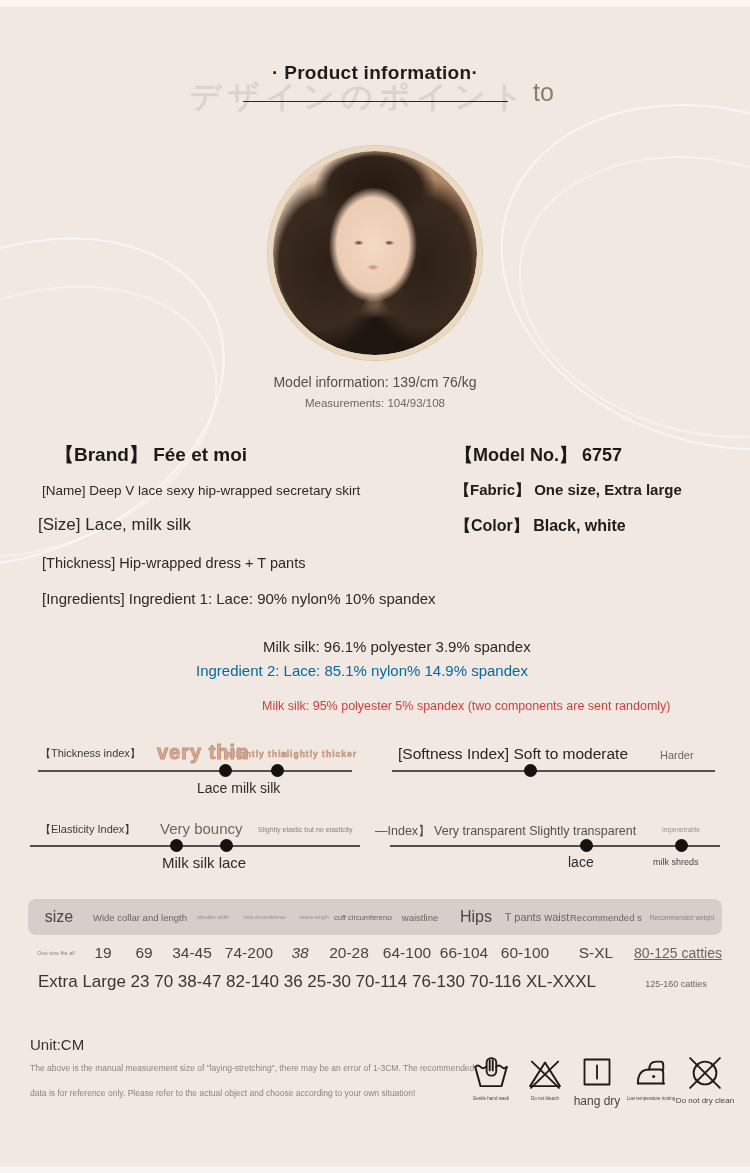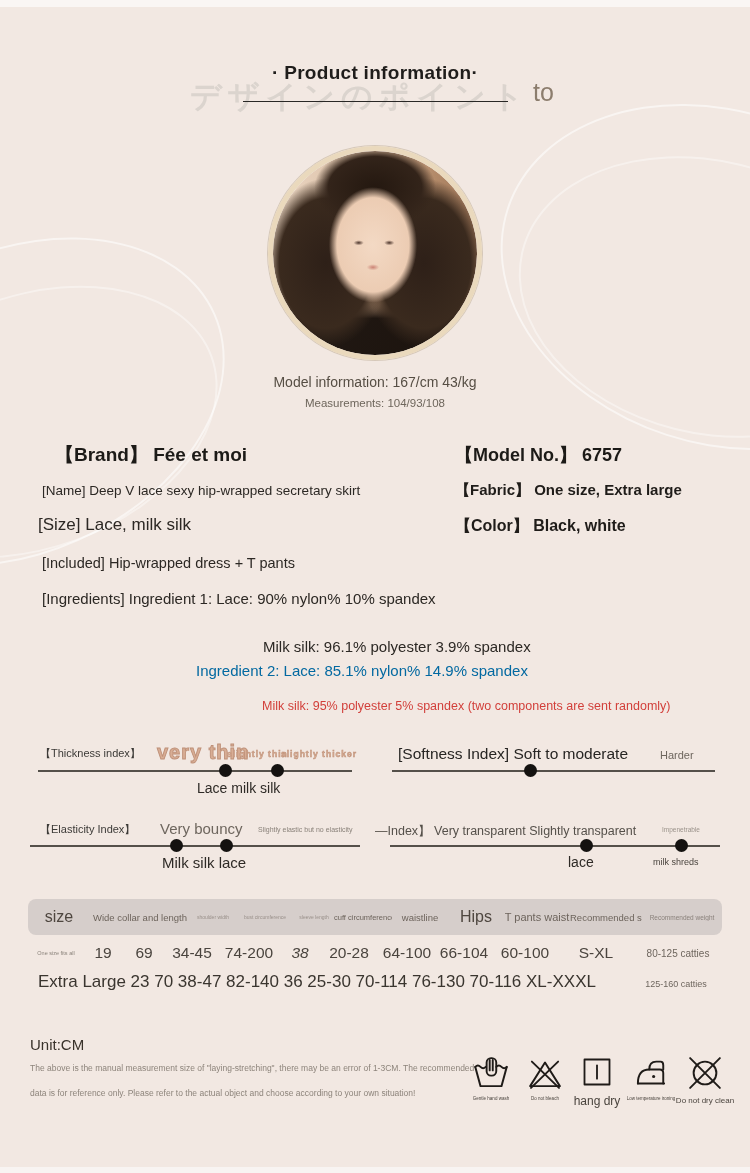--- a/index.html
+++ b/index.html
@@ -84,21 +84,21 @@
   .th6{width:56px;font-size:9.5px;}
   .th7{width:56px;font-size:16px;color:#4e463f;}
   .th8{width:66px;font-size:11px;}
   .th9{width:72px;font-size:9.5px;}
   .th10{width:80px;font-size:6.5px;color:#8a817b;}
   .tbl-row1{left:28px;top:944px;width:694px;display:flex;align-items:center;}
   .td{text-align:center;color:#4a443e;font-size:15.5px;}
   .td-label{width:56px;font-size:5.5px;color:#8a827a;}
   .tdw1{width:38px;}.tdw2{width:44px;}.tdw3{width:52px;}.tdw4{width:62px;}.tdw5{width:40px;font-style:italic;}
   .tdw6{width:58px;}.tdw7{width:58px;}.tdw8{width:56px;}.tdw9{width:66px;}.tdw10{width:76px;}
-  .td-weight{width:88px;font-size:10px;color:#6e665e;}
+  .td-weight{width:88px;font-size:14px;color:#6e665e;text-decoration:underline;}
   .tbl-row2{left:38px;top:972px;font-size:17px;color:#3a352f;}
   .tbl-row2-weight{left:634px;top:979px;width:84px;text-align:center;font-size:9px;color:#6e665e;}
 
   .unit{left:30px;top:1036px;font-size:15px;color:#39322a;}
   .disc{font-size:8.5px;color:#8d847b;}
   .disc1{left:30px;top:1063px;}
   .disc2{left:30px;top:1088px;}
 
   .care{position:absolute;top:1052px;width:60px;text-align:center;}
   .care svg{display:block;margin:0 auto;}
@@ -119,30 +119,30 @@
   <div class="swirl s4"></div>
 
   <div class="abs watermark">デザインのポイント</div>
   <div class="abs title">· Product information·</div>
   <div class="abs title-underline"></div>
   <div class="abs side-to">to</div>
 
   <div class="abs photo-ring">
     <div class="photo"></div>
   </div>
-  <div class="abs model-line1">Model information: 167/cm 43/kg</div>
+  <div class="abs model-line1">Model information: 139/cm 76/kg</div>
   <div class="abs model-line2">Measurements: 104/93/108</div>
 
   <div class="abs d-brand">【Brand】 Fée et moi</div>
   <div class="abs d-modelno">【Model No.】 6757</div>
   <div class="abs d-name">[Name] Deep V lace sexy hip-wrapped secretary skirt</div>
   <div class="abs d-fabric">【Fabric】  One size, Extra large</div>
   <div class="abs d-size">[Size] Lace, milk silk</div>
   <div class="abs d-color">【Color】 Black, white</div>
-  <div class="abs d-included">[Included] Hip-wrapped dress + T pants</div>
+  <div class="abs d-included">[Thickness] Hip-wrapped dress + T pants</div>
   <div class="abs d-ing1">[Ingredients] Ingredient 1: Lace: 90% nylon% 10% spandex</div>
   <div class="abs d-ing1b">Milk silk: 96.1% polyester 3.9% spandex</div>
   <div class="abs d-ing2">Ingredient 2: Lace: 85.1% nylon% 14.9% spandex</div>
   <div class="abs d-ingnote">Milk silk: 95% polyester 5% spandex (two components are sent randomly)</div>
 
   <div class="abs idx-label elas-label" style="top:746px;left:40px;">【Thickness index】</div>
   <div class="abs bubble bubble-big">very thin</div>
   <div class="abs bubble bubble-s1">slightly thin</div>
   <div class="abs bubble bubble-s2">slightly thicker</div>
   <div class="idx-line l-thick"></div>

